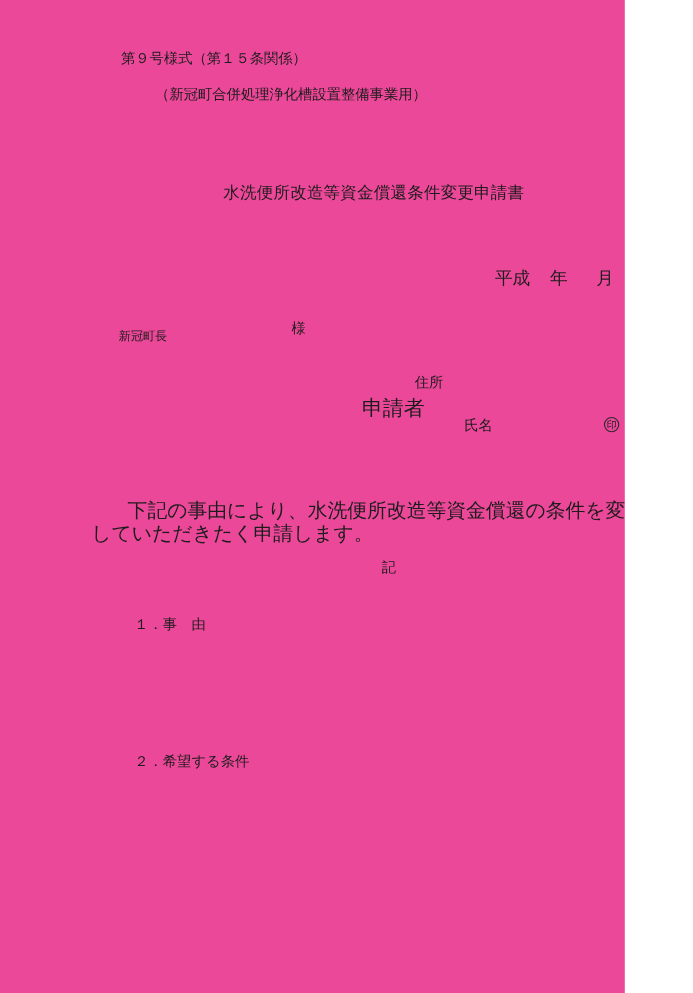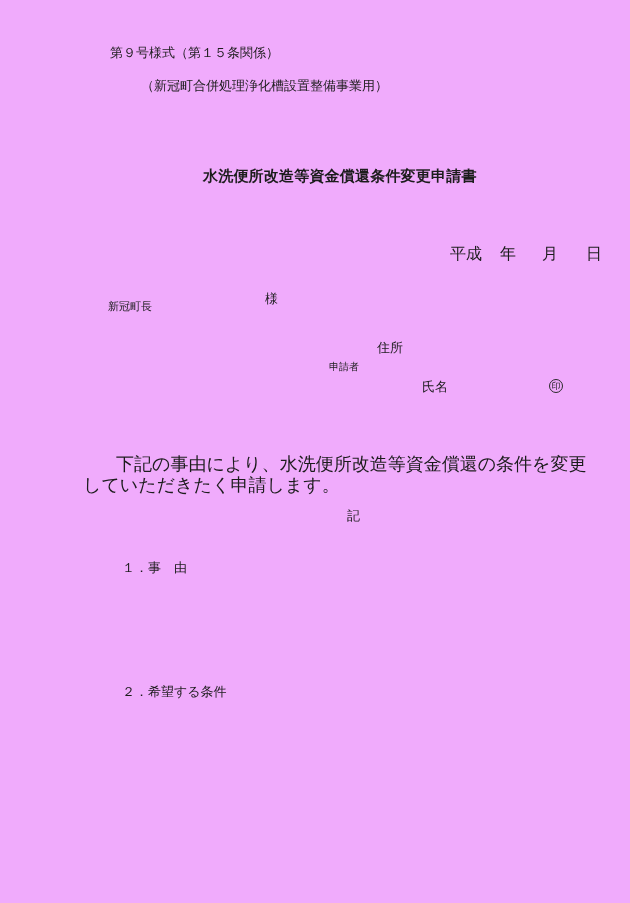--- a/index.html
+++ b/index.html
@@ -1,41 +1,41 @@
 <!DOCTYPE html>
 <html><head>
 <meta charset="utf-8">
 <style>
   * { margin: 0; padding: 0; box-sizing: border-box; }
   html, body { background: #ffffff; }
   .page {
     position: relative;
-    width: 630px;
+    width: 568px;
     height: 903px;
-    background: #f0abfc;
+    background: #ec4899;
     font-family: "Liberation Serif", "DejaVu Serif", serif;
     color: #1c1c1c;
     overflow: hidden;
   }
   .page div, .page p, .page h1 { position: absolute; line-height: 1.15; white-space: pre; }
 
   .form-number   { left: 110px; top: 46px;  font-size: 13px; }
   .form-usage    { left: 116px; top: 79px;  font-size: 13px; margin-left: 25px; }
 
-  .doc-title     { left: 203px; top: 168px; font-size: 15px; font-weight: bold; letter-spacing: 0.2px; }
+  .doc-title     { left: 203px; top: 168px; font-size: 15px; font-weight: normal; letter-spacing: 0.2px; }
 
   .date-line     { left: 450px; top: 245px; font-size: 16px; text-align: right; }
   .date-line .sp-year  { margin-left: 18px; }
   .date-line .sp-month { margin-left: 26px; }
   .date-line .sp-day   { margin-left: 28px; }
 
   .addressee-name      { left: 108px; top: 300px; font-size: 11px; }
   .addressee-honorific { left: 265px; top: 292px; font-size: 13px; }
 
-  .applicant-label { left: 329px; top: 361px; font-size: 10px; }
+  .applicant-label { left: 329px; top: 361px; font-size: 19px; }
   .address-label   { left: 377px; top: 341px; font-size: 13px; }
   .name-label      { left: 377px; top: 380px; font-size: 13px; margin-left: 45px; }
 
   .seal {
     left: 549px; top: 379px;
     width: 14px; height: 14px;
     border: 1px solid #2a2a2a;
     border-radius: 50%;
     display: flex; align-items: center; justify-content: center;
     font-size: 9px; line-height: 1;

